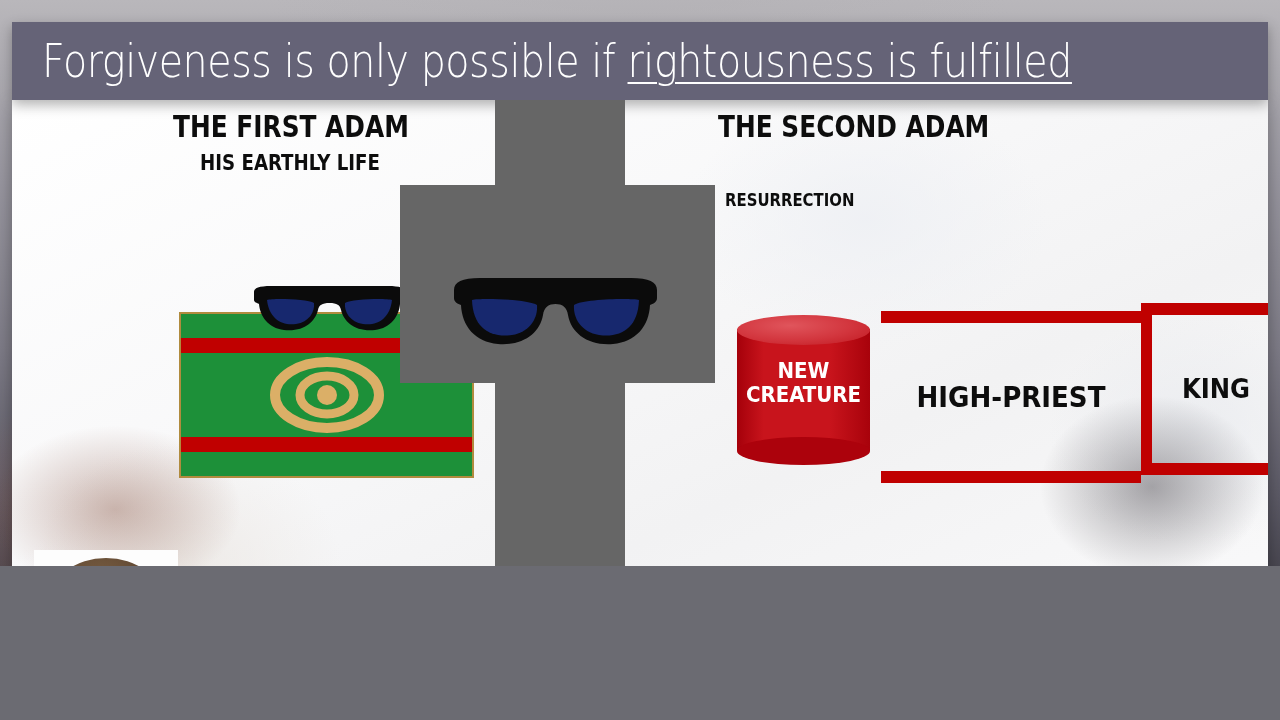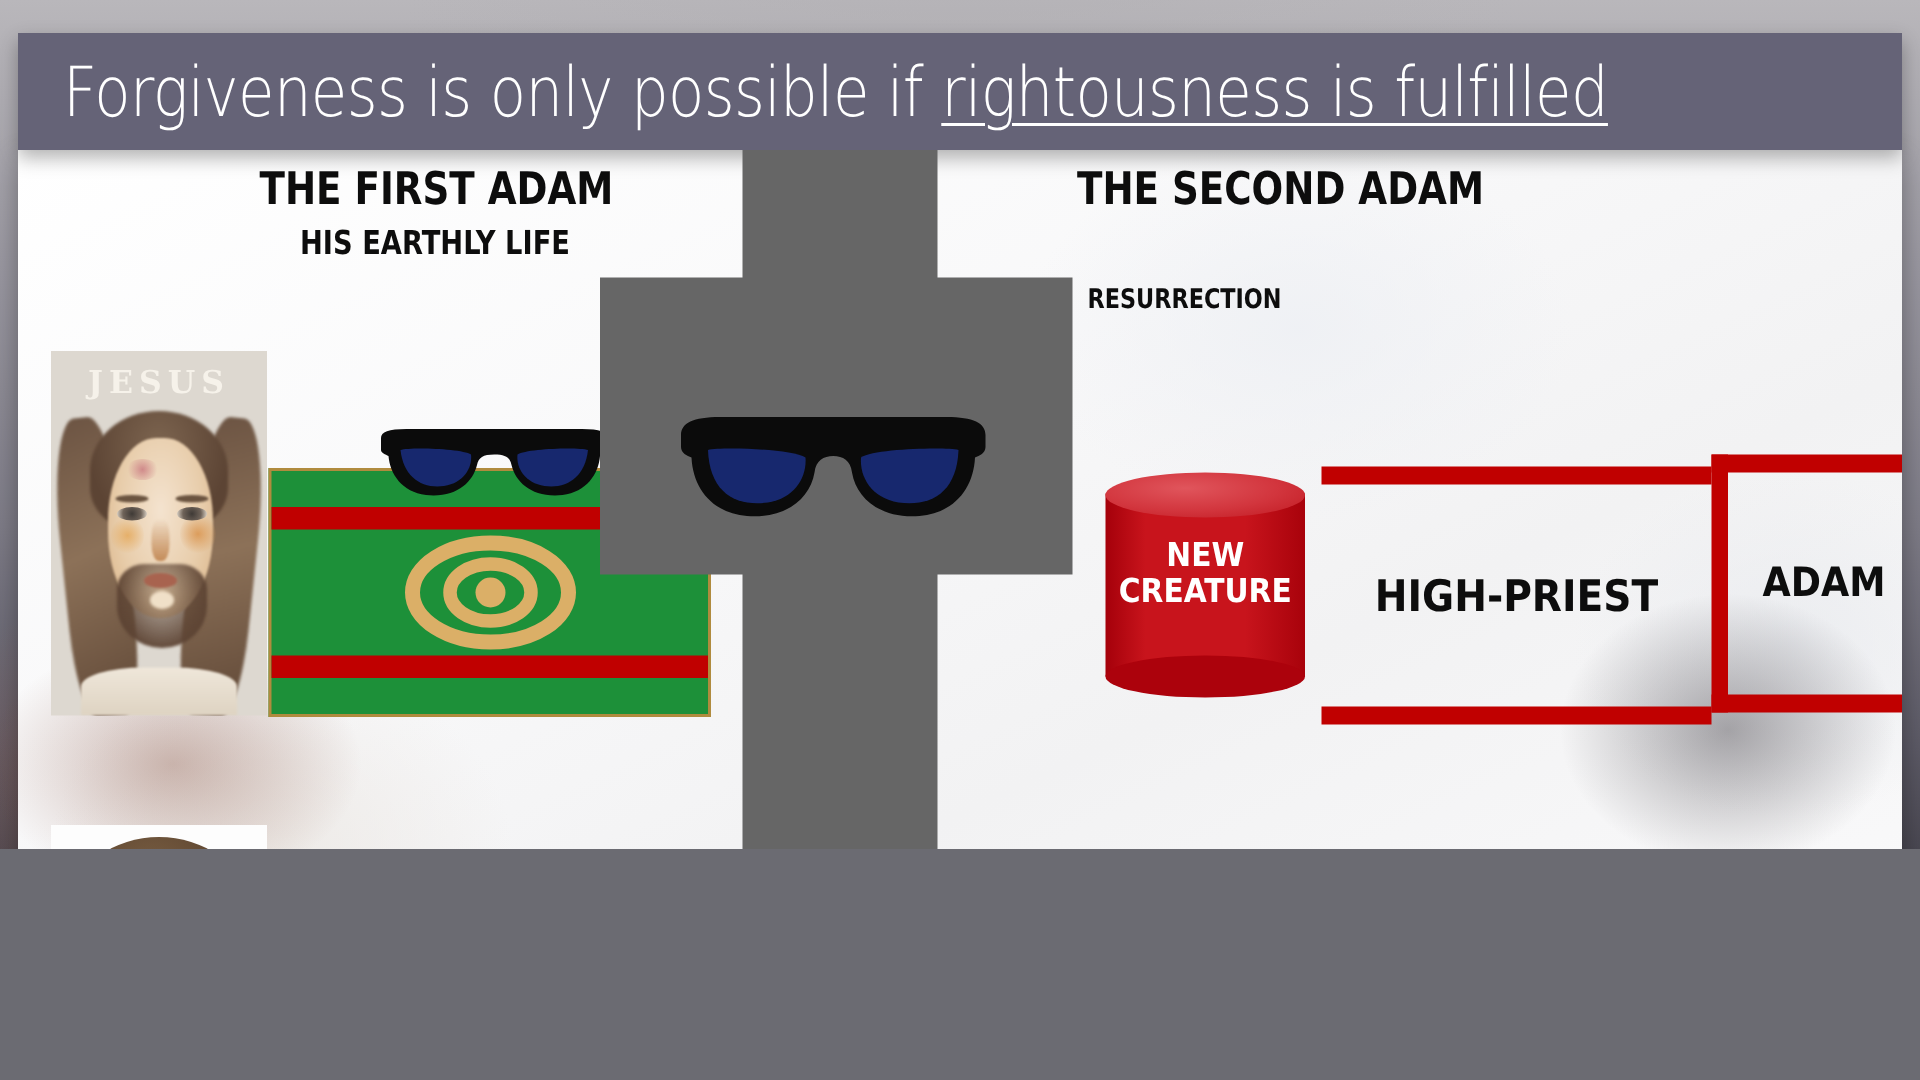--- a/index.html
+++ b/index.html
@@ -307,41 +307,20 @@
 <div id="stage">
 
   <div id="titlebar">
     <div id="title-text">
       <span>Forgiveness is only possible if </span><span class="ul">rightousness is fulfilled</span>
     </div>
   </div>
 
   <div id="slide">
 
-    <div id="jesus-pic">
-      <div id="jesus-face">
-        <div class="hair-l"></div>
-        <div class="hair-r"></div>
-        <div class="hair-top"></div>
-        <div class="face"></div>
-        <div class="foreRed"></div>
-        <div class="cheekL"></div>
-        <div class="cheekR"></div>
-        <div class="browL"></div>
-        <div class="browR"></div>
-        <div class="eyeL"></div>
-        <div class="eyeR"></div>
-        <div class="nose"></div>
-        <div class="beard"></div>
-        <div class="mouth"></div>
-        <div class="chinlight"></div>
-        <div class="robe"></div>
-      </div>
-      <div id="jesus-label">JESUS</div>
-    </div>
 
     <div id="earthly-bar">
       <div class="stripe-red" id="stripe-top"></div>
       <div class="stripe-red" id="stripe-bot"></div>
       <svg id="eye-symbol" viewBox="0 0 118 78">
         <ellipse cx="59" cy="39" rx="52" ry="33" fill="none" stroke="#DBAF67" stroke-width="10"></ellipse>
         <ellipse cx="59" cy="39" rx="27" ry="19" fill="none" stroke="#DBAF67" stroke-width="9"></ellipse>
         <circle cx="59" cy="39" r="10" fill="#DBAF67"></circle>
       </svg>
     </div>
@@ -362,21 +341,21 @@
         <div>NEW</div>
         <div>CREATURE</div>
       </div>
     </div>
 
     <div id="role-group">
       <div id="highpriest-box">
         <div class="role-label">HIGH-PRIEST</div>
       </div>
       <div id="king-box">
-        <div class="role-label" id="king-label">ADAM</div>
+        <div class="role-label" id="king-label">KING</div>
       </div>
     </div>
 
     <div id="me-pic">
       <div id="me-face">
 
         <div class="neck"></div>
         <div class="hair2"></div>
         <div class="hair3"></div>
         <div class="skull"></div>

